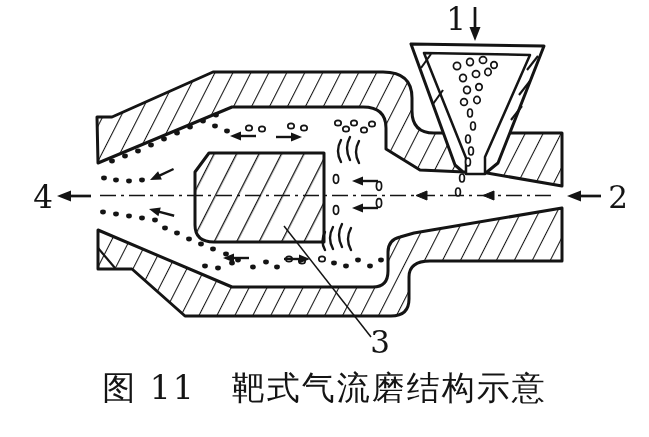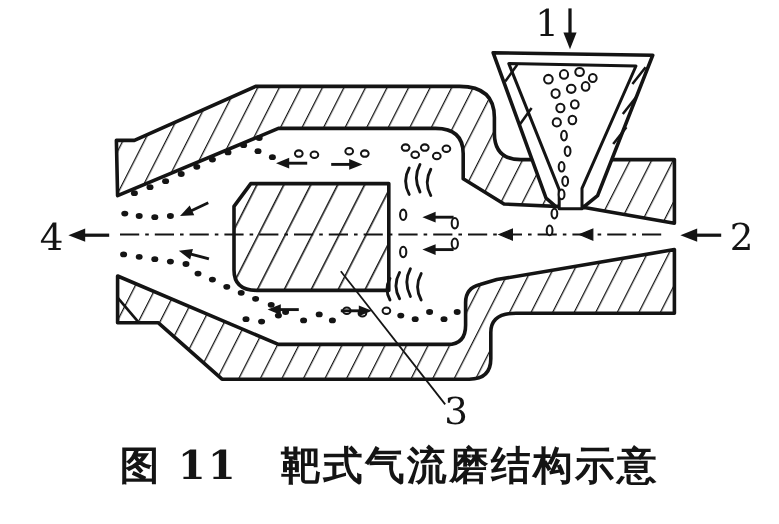--- a/index.html
+++ b/index.html
@@ -1,20 +1,20 @@
 <!DOCTYPE html>
 <html><head>
 <meta charset="utf-8">
 <style>
   html,body{margin:0;padding:0;background:#ffffff;}
   .stage{position:relative;width:649px;height:437px;background:#ffffff;overflow:hidden;
          font-family:"Liberation Sans","DejaVu Sans",sans-serif;}
   .stage svg{position:absolute;left:0;top:0;}
   .caption{position:absolute;left:0;top:366px;width:649px;text-align:center;
-           font-weight:bold;font-size:33px;color:#141414;letter-spacing:2px;
+           font-weight:normal;font-size:33px;color:#141414;letter-spacing:2px;
            font-family:"DejaVu Sans","Liberation Sans",sans-serif;white-space:nowrap;}
   .caption .num{margin-right:36px;font-family:"DejaVu Serif","Liberation Serif",serif;}
   .part-label{font-family:"DejaVu Serif","Liberation Serif",serif;font-size:31px;fill:#141414;}
 </style>
 </head>
 <body>
 
 <div class="stage">
 <svg width="649" height="437" viewBox="0 0 649 437">
   <defs>

